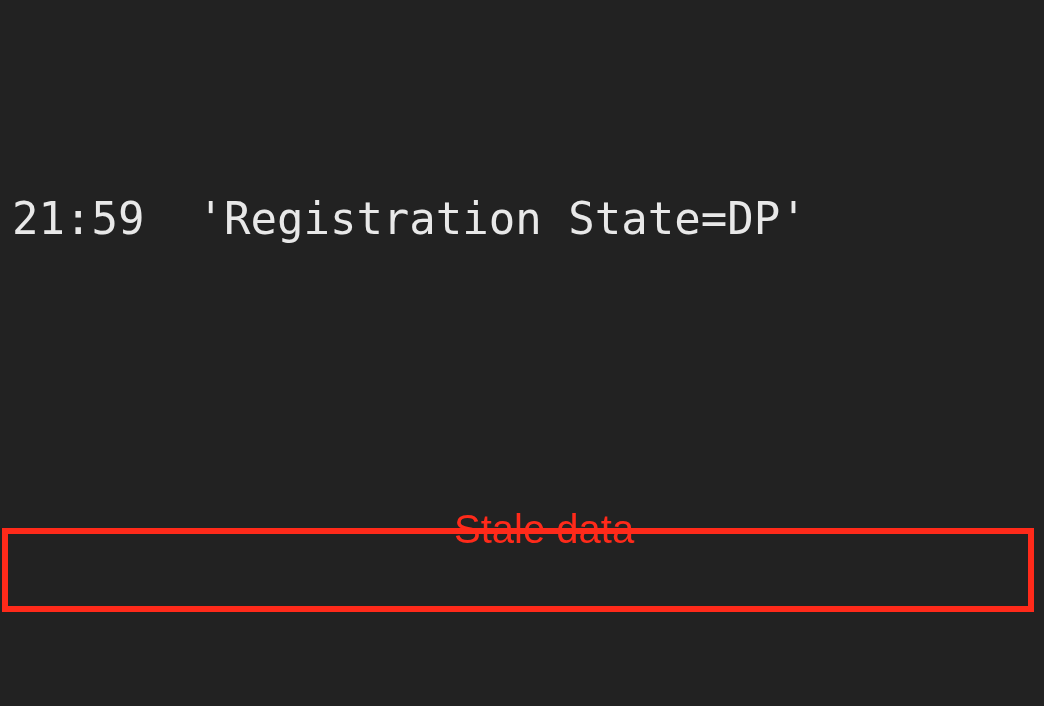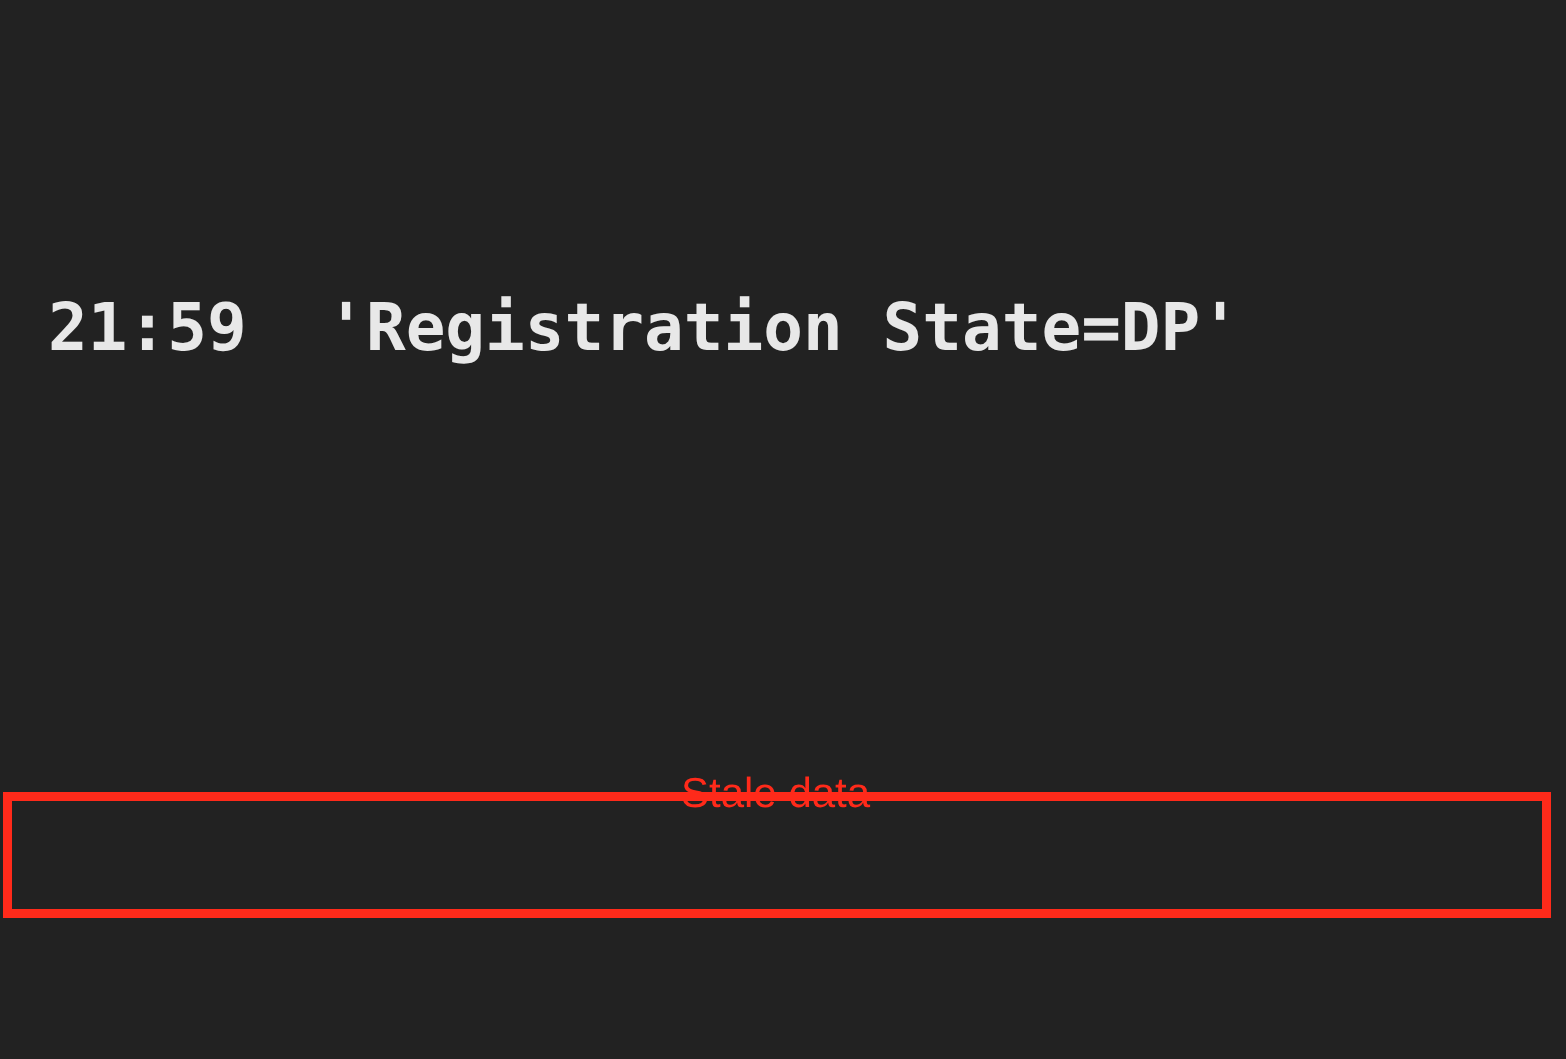--- a/index.html
+++ b/index.html
@@ -13,41 +13,40 @@
   .terminal {
     font-family: "DejaVu Sans Mono", "Menlo", "Consolas", monospace;
     font-size: 44px;
     line-height: 86px;
     color: #e8e8e8;
     padding-top: 4px;
     position: relative;
     white-space: pre;
   }
   .log-line {
-    padding-left: 32px;
+    padding-left: 12px;
     height: 86px;
     display: block;
-    font-weight: bold;
   }
   .highlight-box {
     position: absolute;
     left: 2px;
     top: 528px;
     width: 1032px;
     height: 84px;
     border: 6px solid #ff2a1a;
     box-sizing: border-box;
     pointer-events: none;
   }
   .annotation {
     position: absolute;
     left: 454px;
     top: 486px;
     font-family: Arial, Helvetica, sans-serif;
-    font-size: 28px;
+    font-size: 40px;
     color: #ff2a1a;
     white-space: nowrap;
   }
 </style>
 </head>
 <body>
 
 <div class="terminal">
   <span class="log-line"><span>21:59</span>  <span>'Registration State=DP'</span></span>
   <span class="log-line">  </span>

